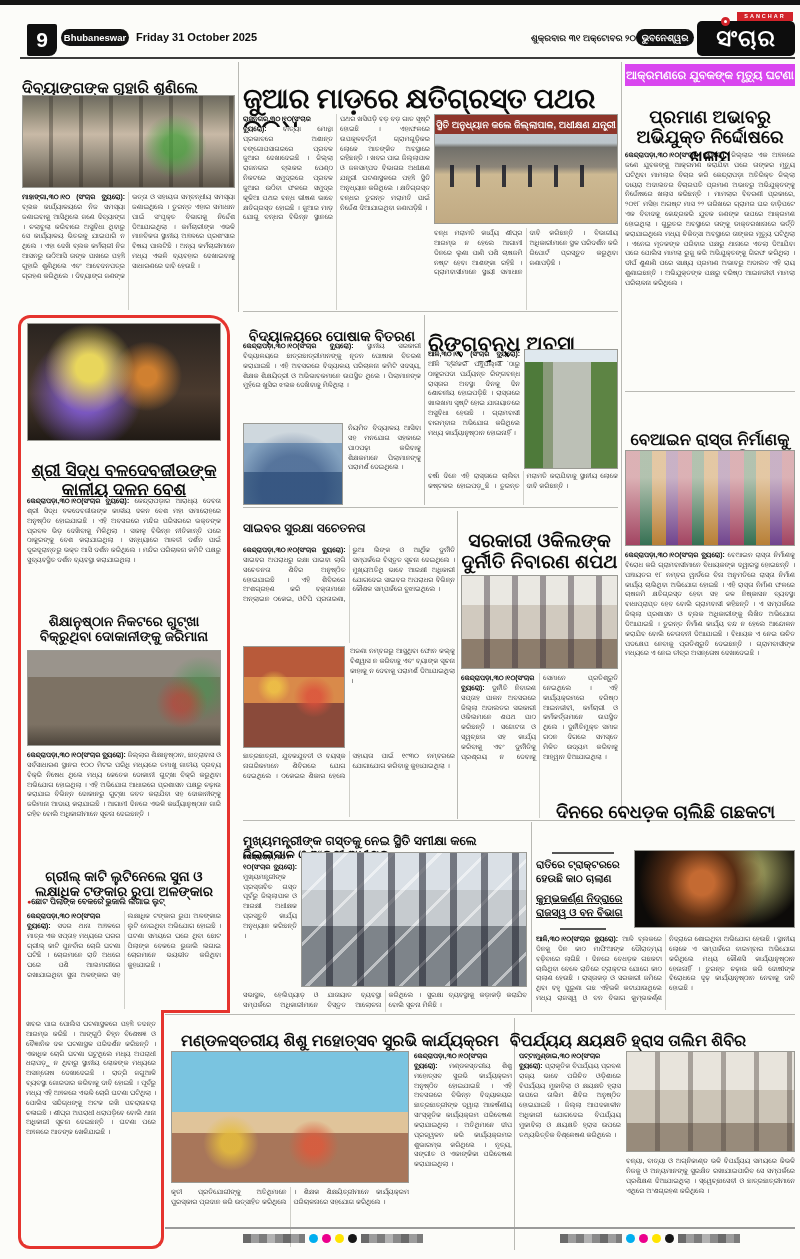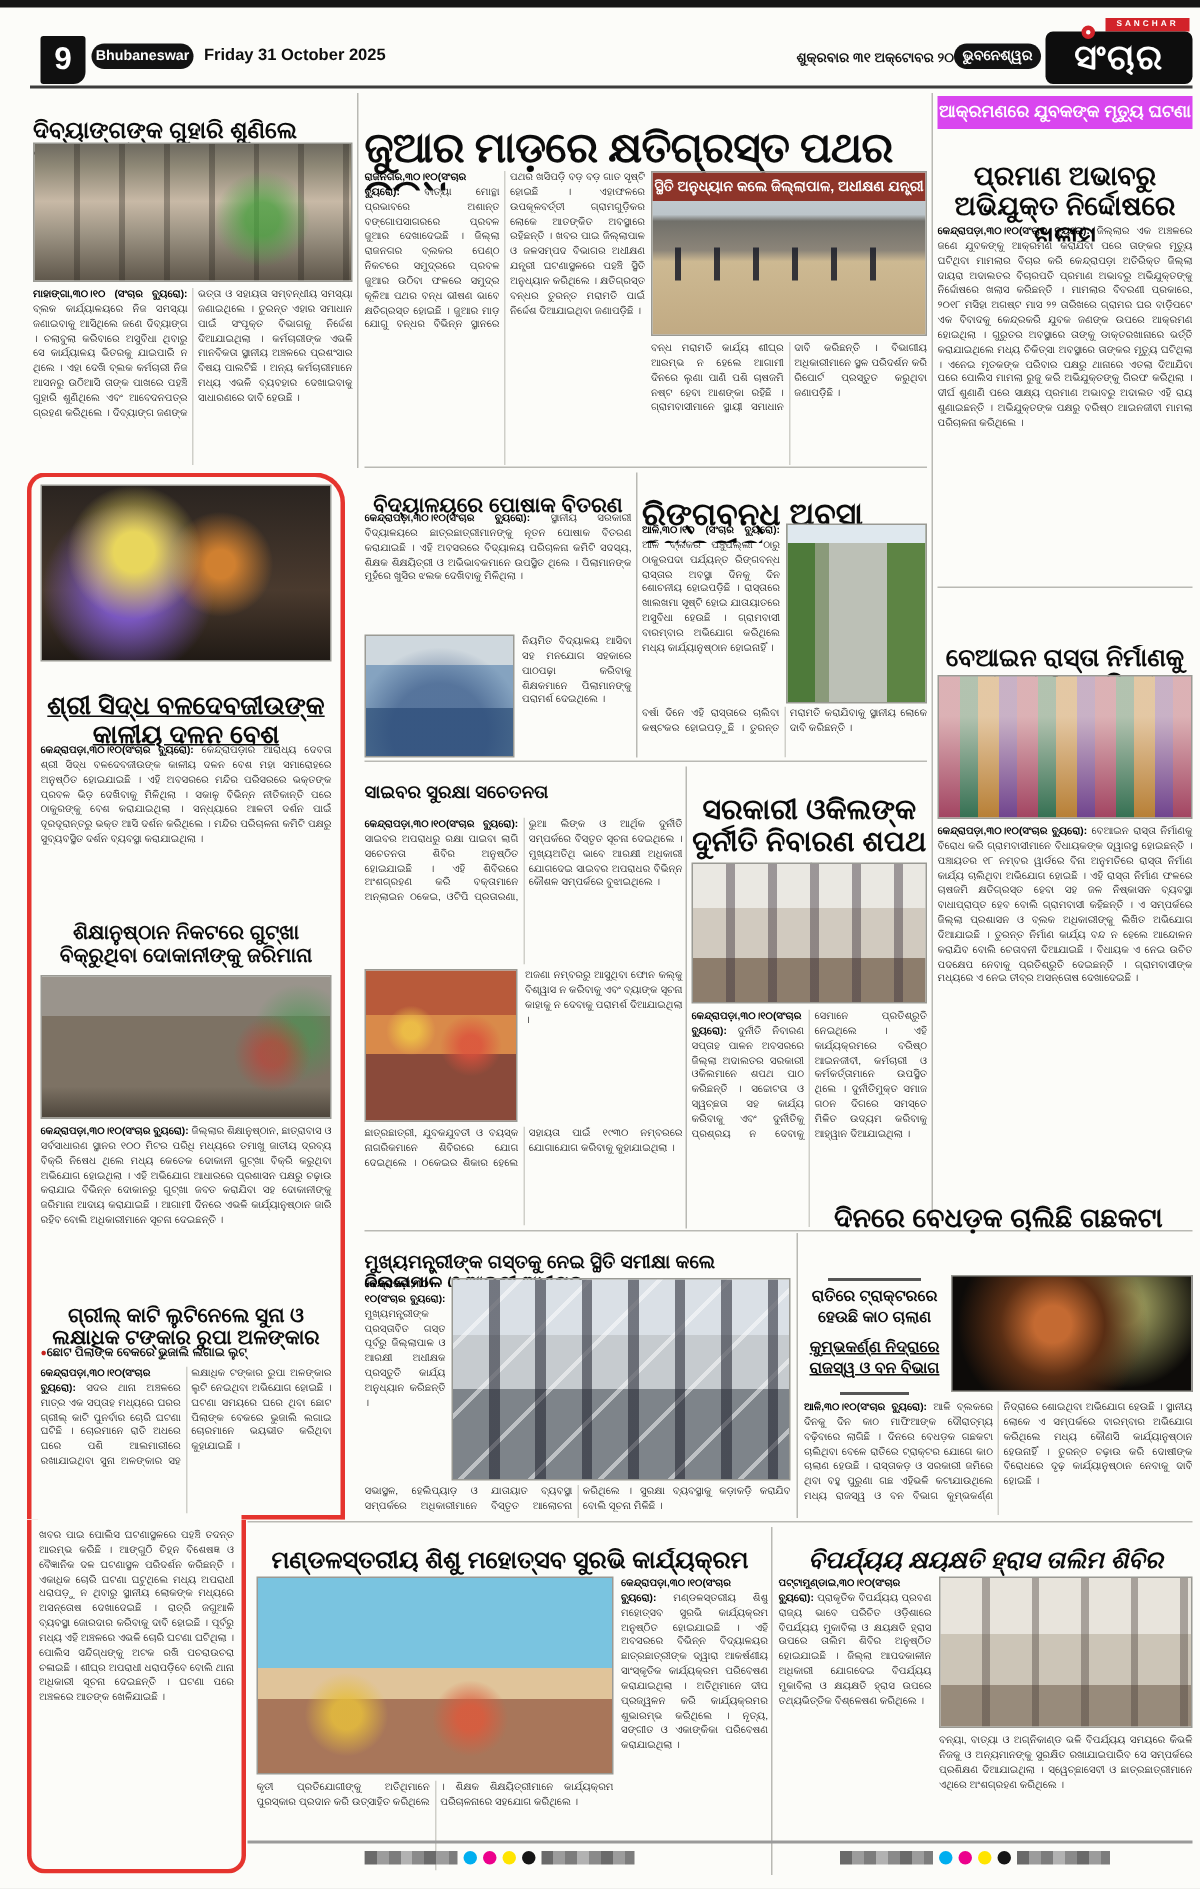--- a/index.html
+++ b/index.html
@@ -77,21 +77,21 @@
             radial-gradient(circle at 72% 28%, #97975a 0 9%, transparent 42%),#0d0b09;}
   .ph-sari{background:linear-gradient(180deg, rgba(243,233,221,.65) 0 28%, rgba(0,0,0,.08) 100%),
            repeating-linear-gradient(90deg,#b04a6a 0 14px,#3a7a5a 14px 26px,#c78a3a 26px 40px,#7a4a9a 40px 52px);}
   .ph-mural{background:radial-gradient(circle at 25% 70%, rgba(230,190,60,.85) 0 5%, transparent 14%),
             radial-gradient(circle at 60% 72%, rgba(220,90,60,.85) 0 5%, transparent 15%),
             linear-gradient(180deg,#7ac4e0 0 46%,#e0c49a 46% 62%,#a8765a 62% 100%);}
   .ph-indoor{background:linear-gradient(180deg,#e8e4dc 0 38%,#ccc5b7 38% 72%,#988b7b 72% 100%);}
   .ph-indoor::after{content:"";display:block;height:100%;
       background:repeating-linear-gradient(90deg, transparent 0 28px, rgba(70,60,55,.4) 28px 33px);}
   
-  .subh{font-weight:bold;font-size:10.5px;text-align:center;line-height:1.3;color:#0d0d0d;overflow:hidden;}
+  .subh{font-weight:bold;font-size:10.5px;text-align:left;line-height:1.3;color:#0d0d0d;overflow:hidden;}
   .subrule{background:#555;height:2px;}
   
   .regmark{display:flex;align-items:center;gap:4px;}
   .gbar{width:62px;height:9px;display:inline-block;
         background:repeating-linear-gradient(90deg,#6a6a6a 0 8px,#9c9c9c 8px 16px,#7c7c7c 16px 24px,#b2b2b2 24px 32px,#8a8a8a 32px 40px);}
   .dot{width:9px;height:9px;border-radius:50%;display:inline-block;}
   .dot.c{background:#00aeef;} .dot.m{background:#ec008c;} .dot.y{background:#ffe400;} .dot.k{background:#161616;}
 </style>
 </head>
 <body>
@@ -276,21 +276,21 @@
     <div class="abs ph ph-mural" style="left:171px;top:1051px;width:238px;height:132px;"></div>
     <div class="abs bt" style="left:414px;top:1051px;width:98px;height:197px;">
       <p><b class="dl">କେନ୍ଦ୍ରାପଡ଼ା,୩୦।୧୦(ସଂଚାର ବ୍ୟୁରୋ):</b> <span>ମଣ୍ଡଳସ୍ତରୀୟ ଶିଶୁ ମହୋତ୍ସବ ସୁରଭି କାର୍ଯ୍ୟକ୍ରମ ଅନୁଷ୍ଠିତ ହୋଇଯାଇଛି । ଏହି ଅବସରରେ ବିଭିନ୍ନ ବିଦ୍ୟାଳୟର ଛାତ୍ରଛାତ୍ରୀଙ୍କ ଦ୍ୱାରା ଆକର୍ଷଣୀୟ ସାଂସ୍କୃତିକ କାର୍ଯ୍ୟକ୍ରମ ପରିବେଷଣ କରାଯାଇଥିଲା । ଅତିଥିମାନେ ଦୀପ ପ୍ରଜ୍ୱଳନ କରି କାର୍ଯ୍ୟକ୍ରମର ଶୁଭାରମ୍ଭ କରିଥିଲେ । ନୃତ୍ୟ, ସଙ୍ଗୀତ ଓ ଏକାଙ୍କିକା ପରିବେଷଣ କରାଯାଇଥିଲା ।</span></p>
     </div>
     <div class="abs bt cols2" style="left:171px;top:1187px;width:238px;height:60px;">
       <p><span>କୃତୀ ପ୍ରତିଯୋଗୀଙ୍କୁ ଅତିଥିମାନେ ପୁରସ୍କାର ପ୍ରଦାନ କରି ଉତ୍ସାହିତ କରିଥିଲେ । ଶିକ୍ଷକ ଶିକ୍ଷୟିତ୍ରୀମାନେ କାର୍ଯ୍ୟକ୍ରମ ପରିଚାଳନାରେ ସହଯୋଗ କରିଥିଲେ ।</span></p>
     </div>
   </section>
 
   <section>
-    <h2 class="abs h hc" style="left:519px;top:1019px;width:276px;height:26px;font-size:16px;font-style:italic;">ବିପର୍ଯ୍ୟୟ କ୍ଷୟକ୍ଷତି ହ୍ରାସ ତାଲିମ ଶିବିର</h2>
+    <h2 class="abs h hc" style="left:490px;top:1019px;width:276px;height:26px;font-size:16px;">ବିପର୍ଯ୍ୟୟ କ୍ଷୟକ୍ଷତି ହ୍ରାସ ତାଲିମ ଶିବିର</h2>
     <div class="abs bt" style="left:519px;top:1051px;width:102px;height:197px;">
       <p><b class="dl">ପଟ୍ଟାମୁଣ୍ଡାଇ,୩୦।୧୦(ସଂଚାର ବ୍ୟୁରୋ):</b> <span>ପ୍ରାକୃତିକ ବିପର୍ଯ୍ୟୟ ପ୍ରବଣ ରାଜ୍ୟ ଭାବେ ପରିଚିତ ଓଡ଼ିଶାରେ ବିପର୍ଯ୍ୟୟ ମୁକାବିଲା ଓ କ୍ଷୟକ୍ଷତି ହ୍ରାସ ଉପରେ ତାଲିମ ଶିବିର ଅନୁଷ୍ଠିତ ହୋଇଯାଇଛି । ଜିଲ୍ଲା ଆପଦକାଳୀନ ଅଧିକାରୀ ଯୋଗଦେଇ ବିପର୍ଯ୍ୟୟ ମୁକାବିଲା ଓ କ୍ଷୟକ୍ଷତି ହ୍ରାସ ଉପରେ ତଥ୍ୟଭିତ୍ତିକ ବିଶ୍ଳେଷଣ କରିଥିଲେ ।</span></p>
     </div>
     <div class="abs ph ph-indoor" style="left:626px;top:1051px;width:169px;height:101px;"></div>
     <div class="abs bt" style="left:626px;top:1156px;width:169px;height:92px;">
       <p><span>ବନ୍ୟା, ବାତ୍ୟା ଓ ଅଗ୍ନିକାଣ୍ଡ ଭଳି ବିପର୍ଯ୍ୟୟ ସମୟରେ କିଭଳି ନିଜକୁ ଓ ଅନ୍ୟମାନଙ୍କୁ ସୁରକ୍ଷିତ ରଖାଯାଇପାରିବ ସେ ସମ୍ପର୍କରେ ପ୍ରଶିକ୍ଷଣ ଦିଆଯାଇଥିଲା । ସ୍ୱେଚ୍ଛାସେବୀ ଓ ଛାତ୍ରଛାତ୍ରୀମାନେ ଏଥିରେ ଅଂଶଗ୍ରହଣ କରିଥିଲେ ।</span></p>
     </div>
   </section>
 
   <div class="abs rule-h" style="left:165px;top:1227px;width:630px;height:2px;background:#9a9a9a;"></div>

